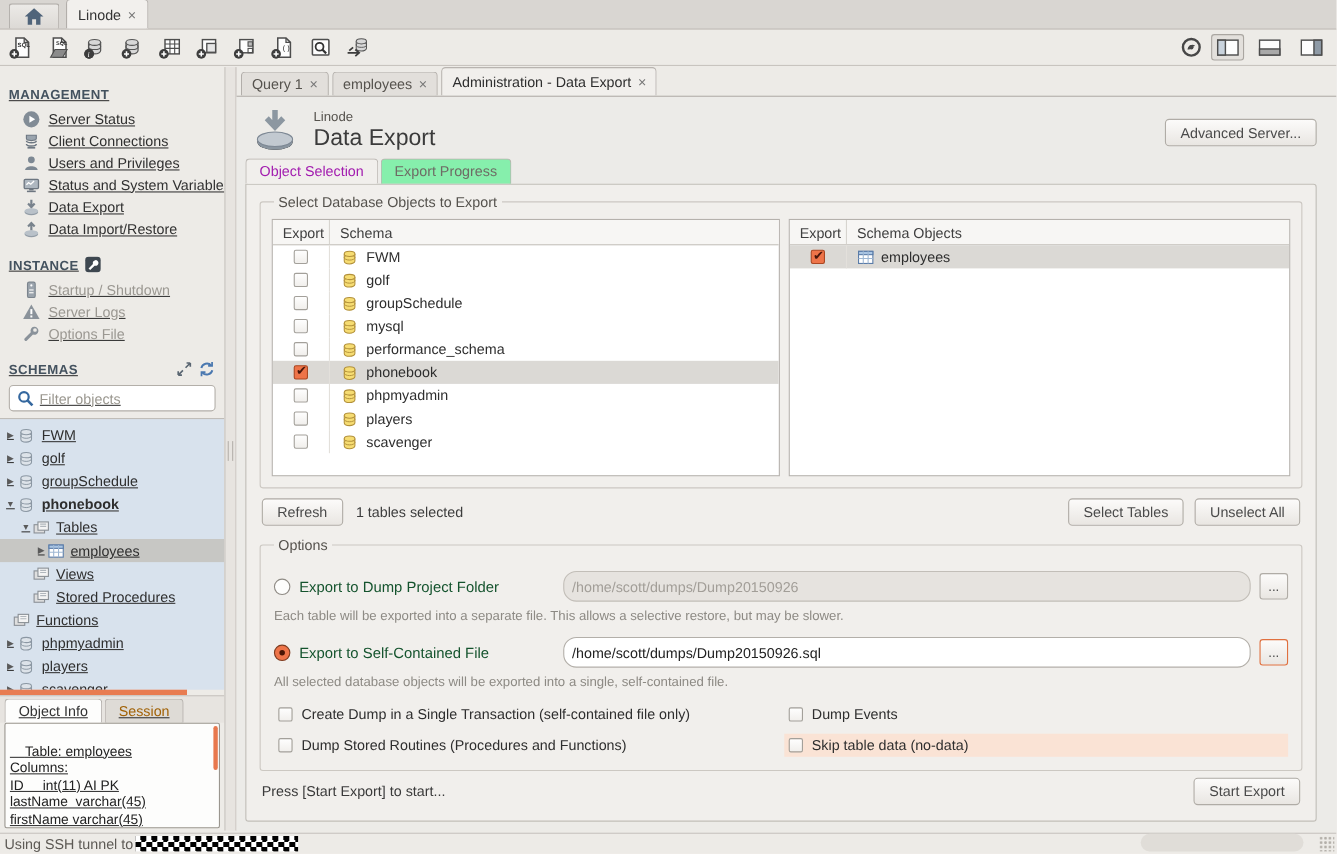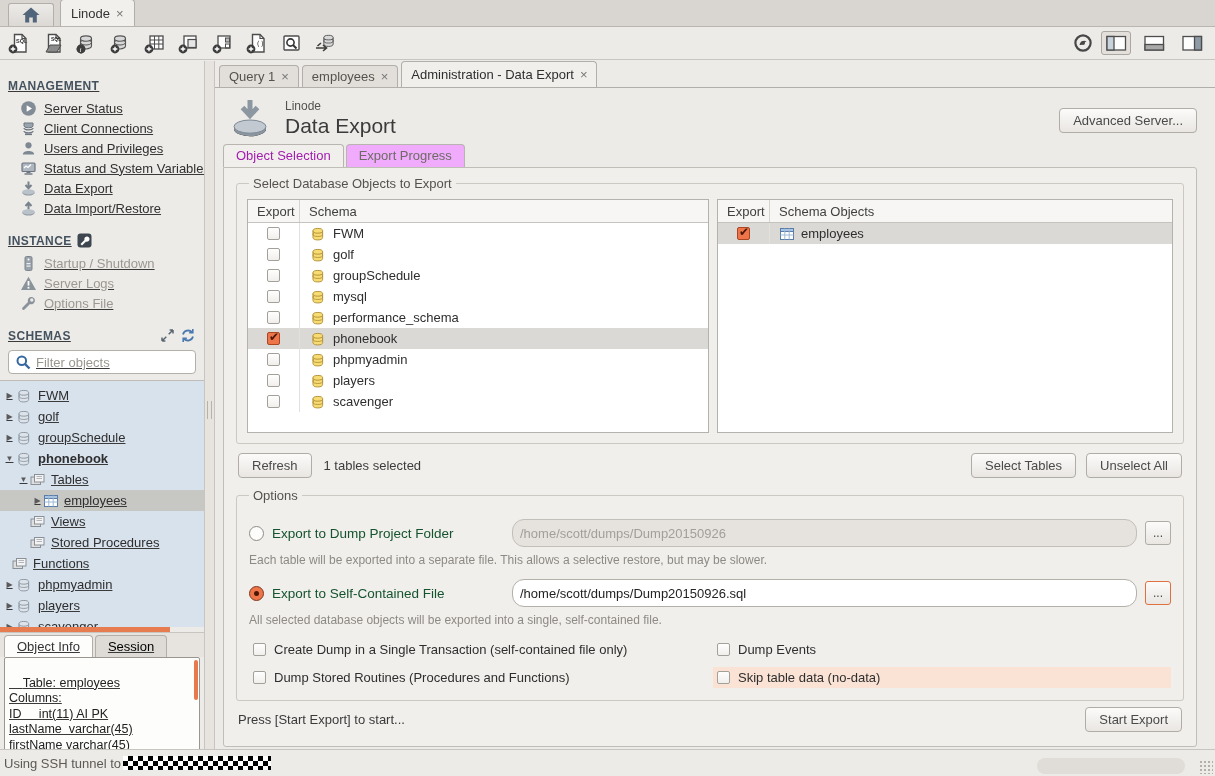--- a/index.html
+++ b/index.html
@@ -47,29 +47,29 @@
   .schema-tree { flex:1; background:#d8e2ed; border-top:1px solid #c0bdb8; overflow:hidden; padding-top:4px; }
   .tree-row { height:21px; display:flex; align-items:center; font-size:13px; color:#2e2e2e; white-space:nowrap; }
   .tree-row.selected { background:#c7c7c4; }
   .tree-row.bold { font-weight:bold; }
   .tree-arrow { width:11px; text-align:center; font-size:8px; color:#5a5a5a; flex:none; }
   .tree-ic { flex:none; margin-right:5px; }
   .orange-bar { height:5px; background:#e87c51; width:170px; flex:none; }
   .info-tabs { display:flex; align-items:flex-end; height:25px; padding-left:4px; gap:2px;
                border-top:1px solid #c8c4bf; background:#e7e4e0; }
   .info-tab { padding:3px 12px; font-size:13px; border:1px solid #b2aeaa; border-bottom:none;
-              border-radius:4px 4px 0 0; background:#dedbd6; color:#000000; }
+              border-radius:4px 4px 0 0; background:#dedbd6; color:#a16207; }
   .info-tab.active { background:#fdfdfc; color:#333; height:22px; }
   .object-info { height:96px; background:#fdfdfc; border:1px solid #9a968f; margin:0 4px 2px 4px;
                  border-radius:2px; padding:2px 4px; font-size:12.5px; line-height:15.5px; color:#222;
                  white-space:pre; overflow:hidden; position:relative; }
   .object-info .vscroll { position:absolute; right:1px; top:2px; width:4px; height:40px; background:#e8784e; border-radius:2px; }
 
   
-  .statusbar { position:absolute; left:0; right:0; bottom:0; height:27px; background:#edebe7;
+  .statusbar { position:absolute; left:0; right:0; bottom:0; height:19px; background:#edebe7;
                border-top:1px solid #c8c4bf; display:flex; align-items:center; padding:0 4px;
                font-size:13px; color:#5d5a55; }
   .redacted { display:inline-block; width:148px; height:14px; margin-left:2px;
               background:repeating-conic-gradient(#000 0% 25%, #fff 0% 50%); background-size:10px 10px; }
   .hscroll-pill { position:absolute; right:30px; bottom:2px; width:148px; height:16px;
                   background:#e0ddd8; border-radius:8px; }
   .resize-grip { position:absolute; right:2px; bottom:2px; width:14px; height:14px;
                  background-image:radial-gradient(#b3afa9 1px, transparent 1.4px); background-size:4px 4px; }
 
   
@@ -85,21 +85,21 @@
   .page-header .titles { margin-left:14px; }
   .hdr-sub { font-size:12px; color:#55524d; }
   .hdr-title { font-size:21px; color:#3b3b3b; margin-top:1px; }
   .adv-btn-wrap { margin-left:auto; align-self:flex-start; margin-top:10px; }
 
   button.std { font:13px "Liberation Sans",sans-serif; color:#4a4a4a; padding:4px 13px;
                background:linear-gradient(#fcfbfa,#e9e6e2); border:1px solid #b0aca6; border-radius:4px; }
 
   .page-tabs { display:flex; align-items:flex-end; padding-left:8px; gap:2px; height:23px; }
   .page-tab { padding:3px 12px 4px; font-size:13px; border:1px solid #b8b4af; border-bottom:none;
-              border-radius:4px 4px 0 0; background:#f0abfc; color:#6e6b65; }
+              border-radius:4px 4px 0 0; background:#86efac; color:#6e6b65; }
   .page-tab.active { background:#f1efec; color:#a21caf; position:relative; z-index:2; }
 
   .panel { flex:1; margin:0 18px 10px 8px; background:#f1efec; border:1px solid #c1beb8;
            border-radius:0 3px 3px 3px; padding:8px 12px 6px; display:flex; flex-direction:column; position:relative; z-index:1; }
   fieldset { border:1px solid #ccc8c2; border-radius:3px; padding:8px 10px 10px; }
   legend { font-size:13px; color:#55524d; padding:0 4px; margin-left:2px; }
 
   .tables-row { display:flex; gap:8px;text-align:center; }
   .obj-table { background:#fff; border:1px solid #b5b1ac; height:234px; overflow:hidden; }
   .obj-table.left { width:462px; flex:none; }

